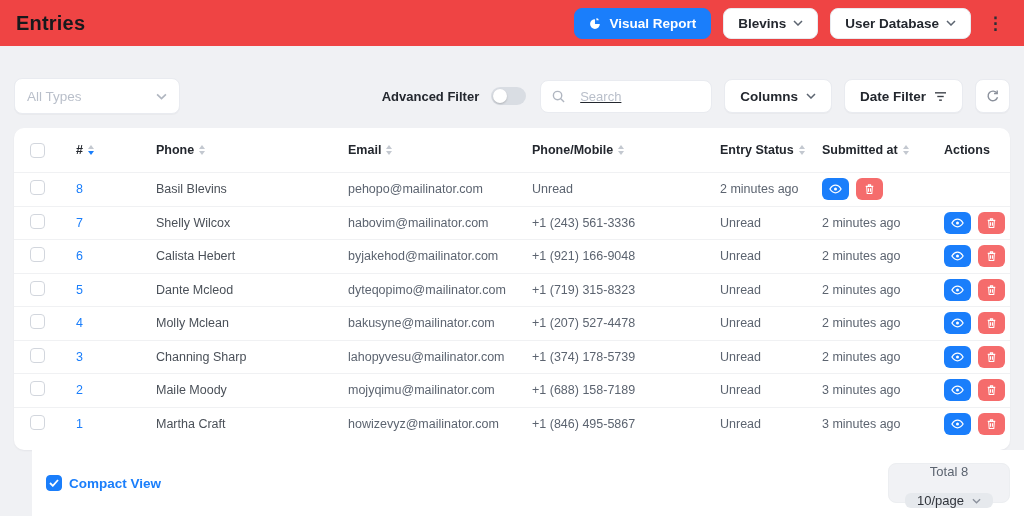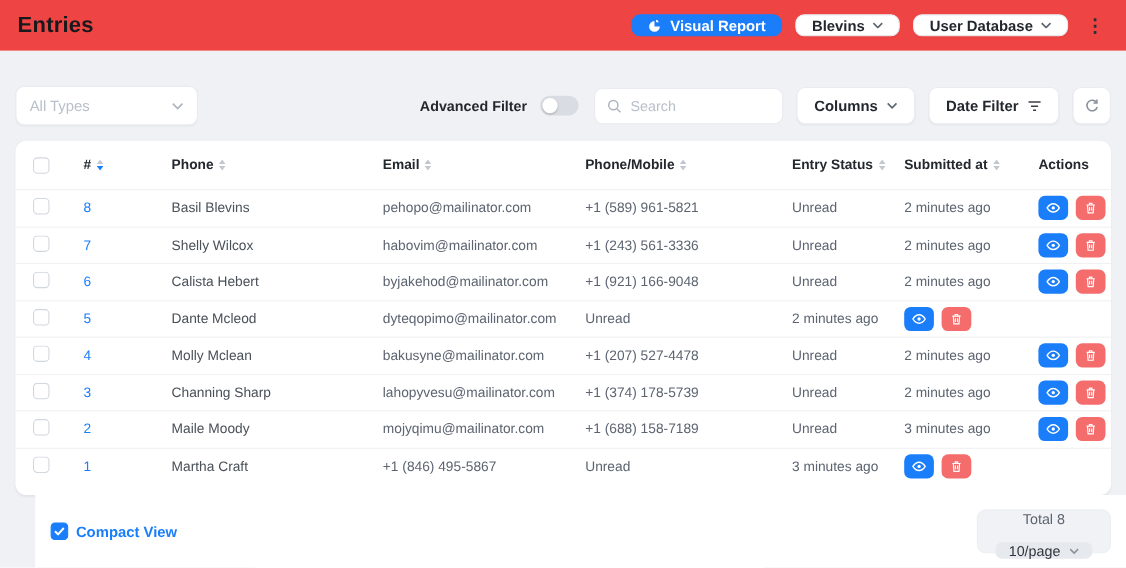--- a/index.html
+++ b/index.html
@@ -7,42 +7,42 @@
   body {
     font-family:"Liberation Sans","DejaVu Sans",sans-serif;
     background:#f0f1f4; color:#23272e;
     display:flex; flex-direction:column;
   }
   
   .topbar { height:46px; background:#ef4444; display:flex; align-items:center;
     justify-content:space-between; padding:0 16px; flex:none; }
   .topbar h1 { font-size:20px; font-weight:700; color:#17191c; letter-spacing:.2px; }
   .topbar-actions { display:flex; align-items:center; gap:12px; }
-  .btn { display:inline-flex; align-items:center; gap:7px; height:20px; padding:4px 14px;
+  .btn { display:inline-flex; align-items:center; gap:7px; height:31px; padding:4px 14px;
     border-radius:8px; border:1px solid transparent; font-size:13.5px; font-weight:600;
     font-family:inherit; cursor:pointer; background:none; color:#23272e; }
   .btn.primary { background:#1a7efb; color:#fff; border-color:#1a7efb; }
   .btn.ghost { background:#fff; border-color:#e8eaef; box-shadow:0 1px 1px rgba(20,25,40,.03); }
   .dots-btn { background:none; border:none; font-size:17px; font-weight:700; color:#2b2f36;
     cursor:pointer; padding:2px 4px; line-height:1; }
   
   .filterbar { margin:32px 14px 0; height:36px; display:flex; align-items:center;
     justify-content:space-between; flex:none; }
   .select { width:166px; height:36px; background:#fff; border:1px solid #e9ebf0; border-radius:8px;
     display:flex; align-items:center; justify-content:space-between; padding:0 12px; cursor:pointer;
     box-shadow:0 1px 1px rgba(20,25,40,.03); }
   .select .ph { font-size:13.5px; color:#b9bfca; }
   .filter-right { display:flex; align-items:center; gap:12px; }
   .adv-label { font-size:13px; font-weight:700; color:#23272e; }
   .toggle { width:35px; height:18px; border-radius:9px; background:#d9dde3; position:relative;
     cursor:pointer; flex:none; margin-right:2px; }
   .toggle .knob { position:absolute; top:2px; left:2px; width:14px; height:14px; border-radius:50%;
     background:#fff; box-shadow:0 1px 2px rgba(0,0,0,.2); }
   .search-box { width:172px; height:33px; background:#fff; border:1px solid #e9ebf0; border-radius:8px;
-    display:flex; align-items:center; gap:8px; padding:0 11px; }
+    display:flex; align-items:center; gap:15px; padding:0 11px;text-decoration:underline; }
   .search-box input { border:none; outline:none; width:100%; font-size:13px; font-family:inherit;
     color:#3a3f46; background:transparent; }
   .search-box input::placeholder { color:#b9bfca; }
   .sm-btn { height:34px; background:#fff; border:1px solid #e9ebf0; border-radius:8px; cursor:pointer;
     display:inline-flex; align-items:center; gap:8px; padding:0 15px; font-size:13.5px; font-weight:600;
     font-family:inherit; color:#23272e; box-shadow:0 1px 1px rgba(20,25,40,.03); }
   .icon-btn { width:35px; padding:0; justify-content:center; }
   
   .card { margin:14px 14px 0; height:322px; background:#fff; border-radius:10px;
     box-shadow:0 1px 2px rgba(20,25,40,.05); flex:none; overflow:hidden; }
@@ -227,21 +227,20 @@
     <div class="th nosort">
       <span>Actions</span>
     </div>
   </div>
   <div class="tbody">
   <div class="trow">
     <div class="cell"><span class="checkbox"></span></div>
     <div class="cell"><a class="serial">8</a></div>
     <div class="cell name">Basil Blevins</div>
     <div class="cell">pehopo@mailinator.com</div>
-    <div class="cell">+1 (589) 961-5821</div>
     <div class="cell">Unread</div>
     <div class="cell">2 minutes ago</div>
     <div class="cell actions">
       <button class="act view">
         <span>
           <svg width="13" height="10" viewBox="0 0 24 18">
                 <path d="M12 2C6 2 1.7 9 1.7 9S6 16 12 16s10.3-7 10.3-7S18 2 12 2z" fill="none" stroke="#fff" stroke-width="2.4"></path>
                 <circle cx="12" cy="9" r="2.8" fill="#fff"></circle>
               </svg>
         </span>
@@ -308,20 +307,21 @@
         </span>
       </button>
     </div>
   </div>
 
   <div class="trow">
     <div class="cell"><span class="checkbox"></span></div>
     <div class="cell"><a class="serial">5</a></div>
     <div class="cell name">Dante Mcleod</div>
     <div class="cell">dyteqopimo@mailinator.com</div>
+    <div class="cell">+1 (719) 315-8323</div>
     <div class="cell">Unread</div>
     <div class="cell">2 minutes ago</div>
     <div class="cell actions">
       <button class="act view">
         <span>
           <svg width="13" height="10" viewBox="0 0 24 18">
                 <path d="M12 2C6 2 1.7 9 1.7 9S6 16 12 16s10.3-7 10.3-7S18 2 12 2z" fill="none" stroke="#fff" stroke-width="2.4"></path>
                 <circle cx="12" cy="9" r="2.8" fill="#fff"></circle>
               </svg>
         </span>
@@ -414,20 +414,21 @@
               </svg>
         </span>
       </button>
     </div>
   </div>
 
   <div class="trow">
     <div class="cell"><span class="checkbox"></span></div>
     <div class="cell"><a class="serial">1</a></div>
     <div class="cell name">Martha Craft</div>
+    <div class="cell">howizevyz@mailinator.com</div>
     <div class="cell">+1 (846) 495-5867</div>
     <div class="cell">Unread</div>
     <div class="cell">3 minutes ago</div>
     <div class="cell actions">
       <button class="act view">
         <span>
           <svg width="13" height="10" viewBox="0 0 24 18">
                 <path d="M12 2C6 2 1.7 9 1.7 9S6 16 12 16s10.3-7 10.3-7S18 2 12 2z" fill="none" stroke="#fff" stroke-width="2.4"></path>
                 <circle cx="12" cy="9" r="2.8" fill="#fff"></circle>
               </svg>

